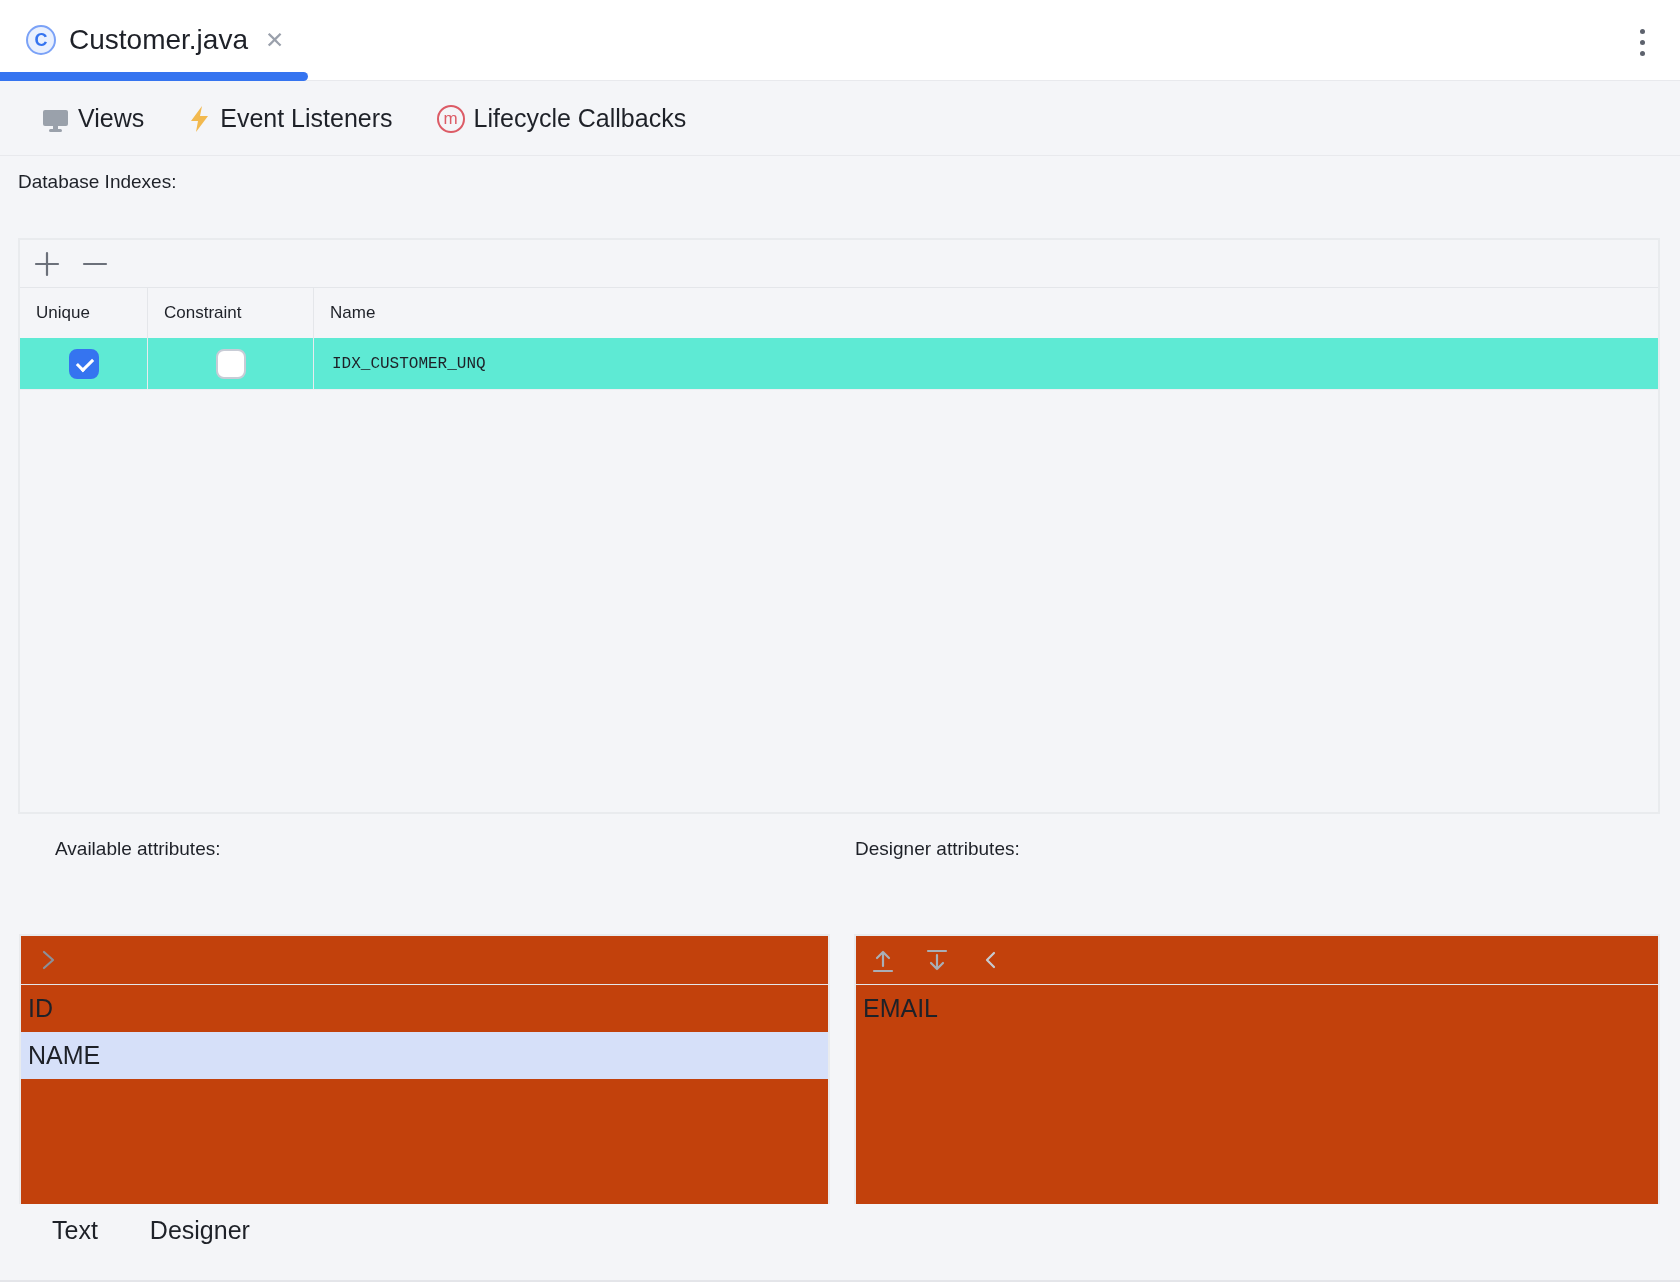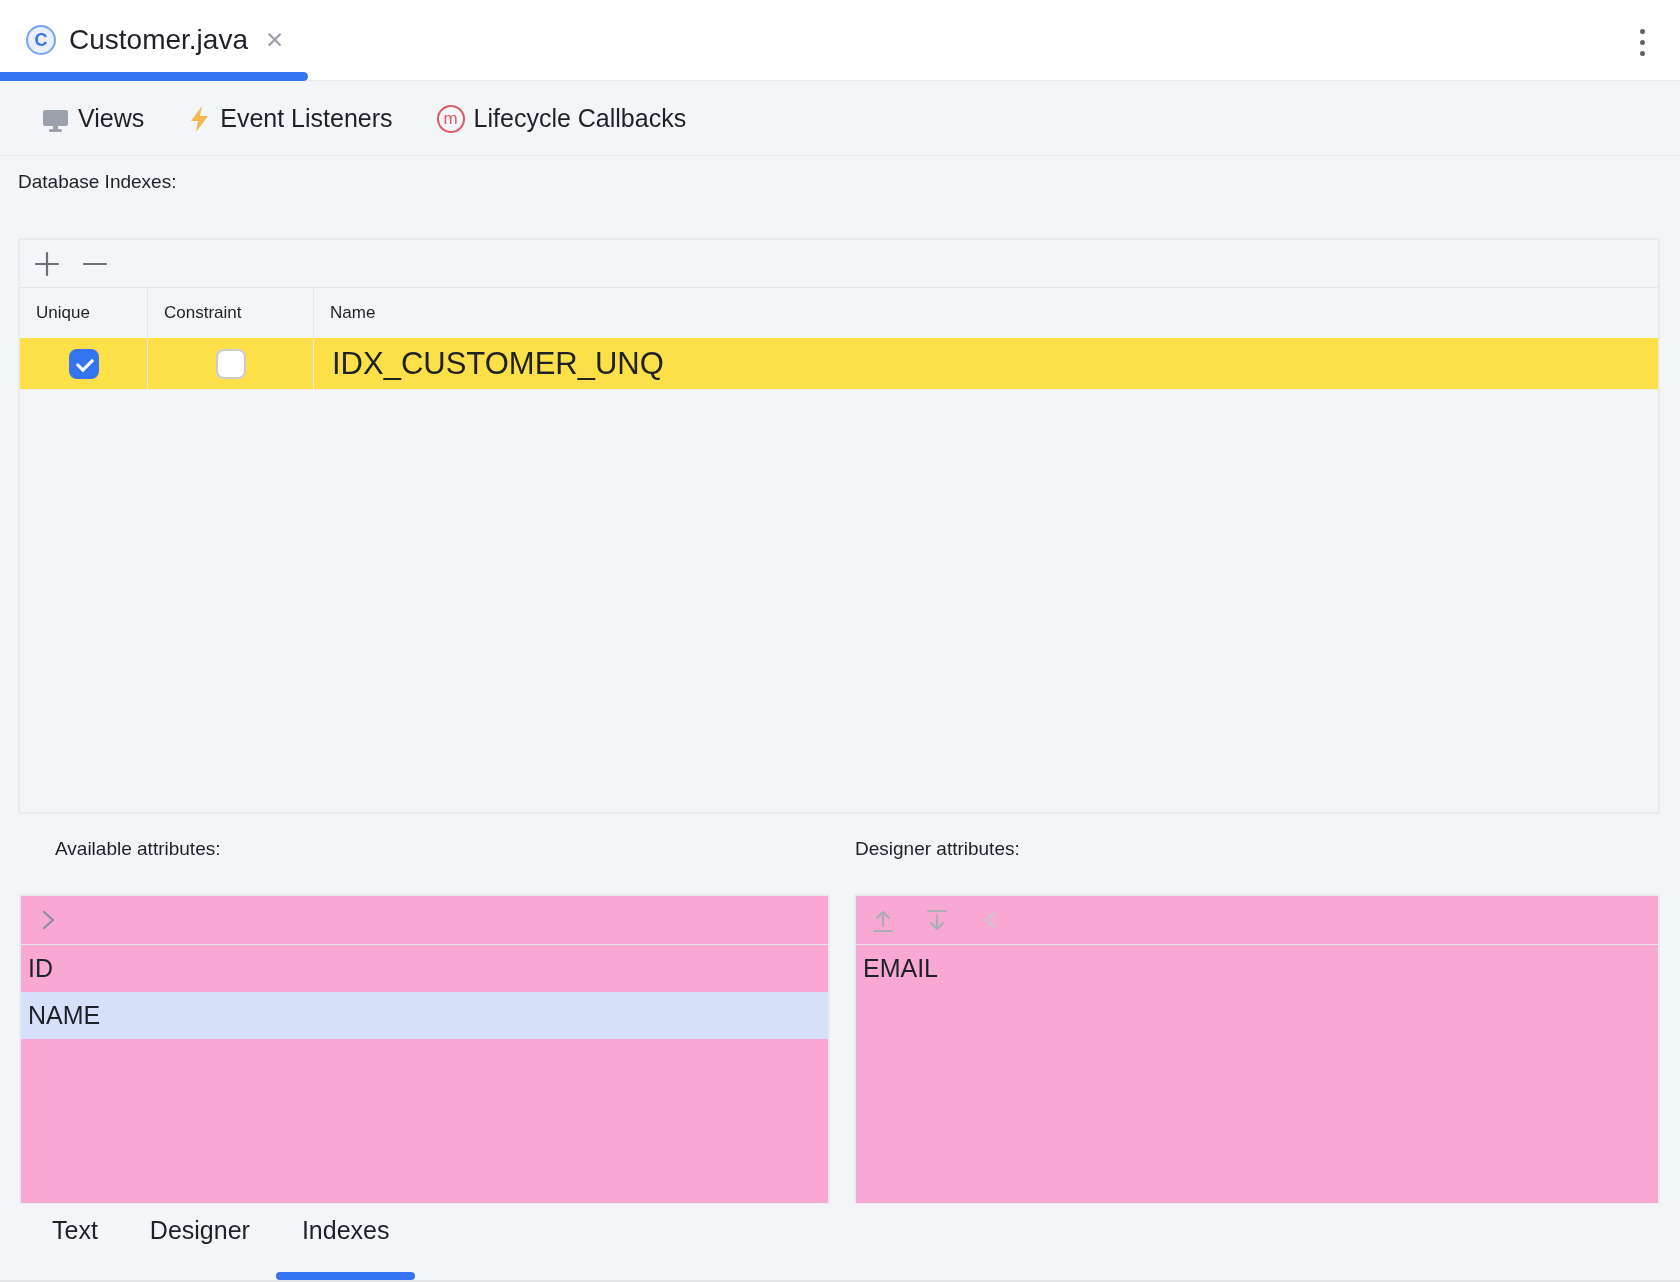--- a/index.html
+++ b/index.html
@@ -41,37 +41,37 @@
   
   .table-panel { position:absolute; left:18px; top:238px; width:1642px; height:576px;
                  border:2px solid #e9ebee; background:#f4f5f8; }
   .tp-toolbar { height:48px; border-bottom:1px solid #e4e6ea; display:flex;
                 align-items:center; padding-left:13px; gap:20px; }
   .tp-toolbar .icon-btn { width:28px; height:28px; display:flex; align-items:center;
                           justify-content:center; }
   .tp-header { display:flex; height:50px; font-size:17px; }
   .tp-header .cell { display:flex; align-items:center; padding-left:16px;
                      border-right:1px solid #e4e6ea; }
-  .tp-row { display:flex; height:52px; background:#fde047; border-bottom:1px solid #edeef2;
-            font-size:31px; }
+  .tp-row { display:flex; height:52px; background:#5eead4; border-bottom:1px solid #edeef2;
+            font-size:16px;font-family:Liberation Mono, monospace; }
   .tp-row .cell { display:flex; align-items:center; border-right:1px solid #e9ebee; }
   .col-unique { width:128px; flex:0 0 auto; }
   .col-constraint { width:166px; flex:0 0 auto; }
   .col-name { flex:1 1 auto; border-right:none !important; padding-left:18px; }
   .cell.center { justify-content:center; padding-left:0; }
   .checkbox { width:30px; height:30px; border-radius:8px; border:2px solid #c8ccd6;
               background:#fff; position:relative; }
   .checkbox.checked { background:#3574f0; border-color:#3574f0; }
   .checkbox.checked::after { content:""; position:absolute; left:6px; top:7px; width:13px;
               height:7px; border-left:3px solid #fff; border-bottom:3px solid #fff;
               transform:rotate(-45deg); }
 
   
-  .list-panel { position:absolute; top:894px; height:311px; border:2px solid #e9ebee;
-                background:#f9a8d4; }
+  .list-panel { position:absolute; top:934px; height:311px; border:2px solid #e9ebee;
+                background:#c2410c; }
   .panel-left  { left:19px;  width:811px; }
   .panel-right { left:854px; width:806px; }
   .lp-toolbar { height:49px; border-bottom:1px solid #e4e6ea; display:flex;
                 align-items:center; padding-left:12px; gap:24px; }
   .lp-toolbar .icon-btn { width:30px; height:30px; display:flex; align-items:center;
                           justify-content:center; }
   .list-row { height:47px; display:flex; align-items:center; padding-left:7px;
               font-size:25px; }
   .list-row.selected { background:#d6e0f9; }
 
@@ -205,18 +205,15 @@
     </div>
   </div>
 
   <div class="bottom-tabs">
     <div class="btab">
       <span>Text</span>
     </div>
     <div class="btab">
       <span>Designer</span>
     </div>
-    <div class="btab active">
-      <span>Indexes</span>
-    </div>
   </div>
 
 </div>
 
 </body></html>

